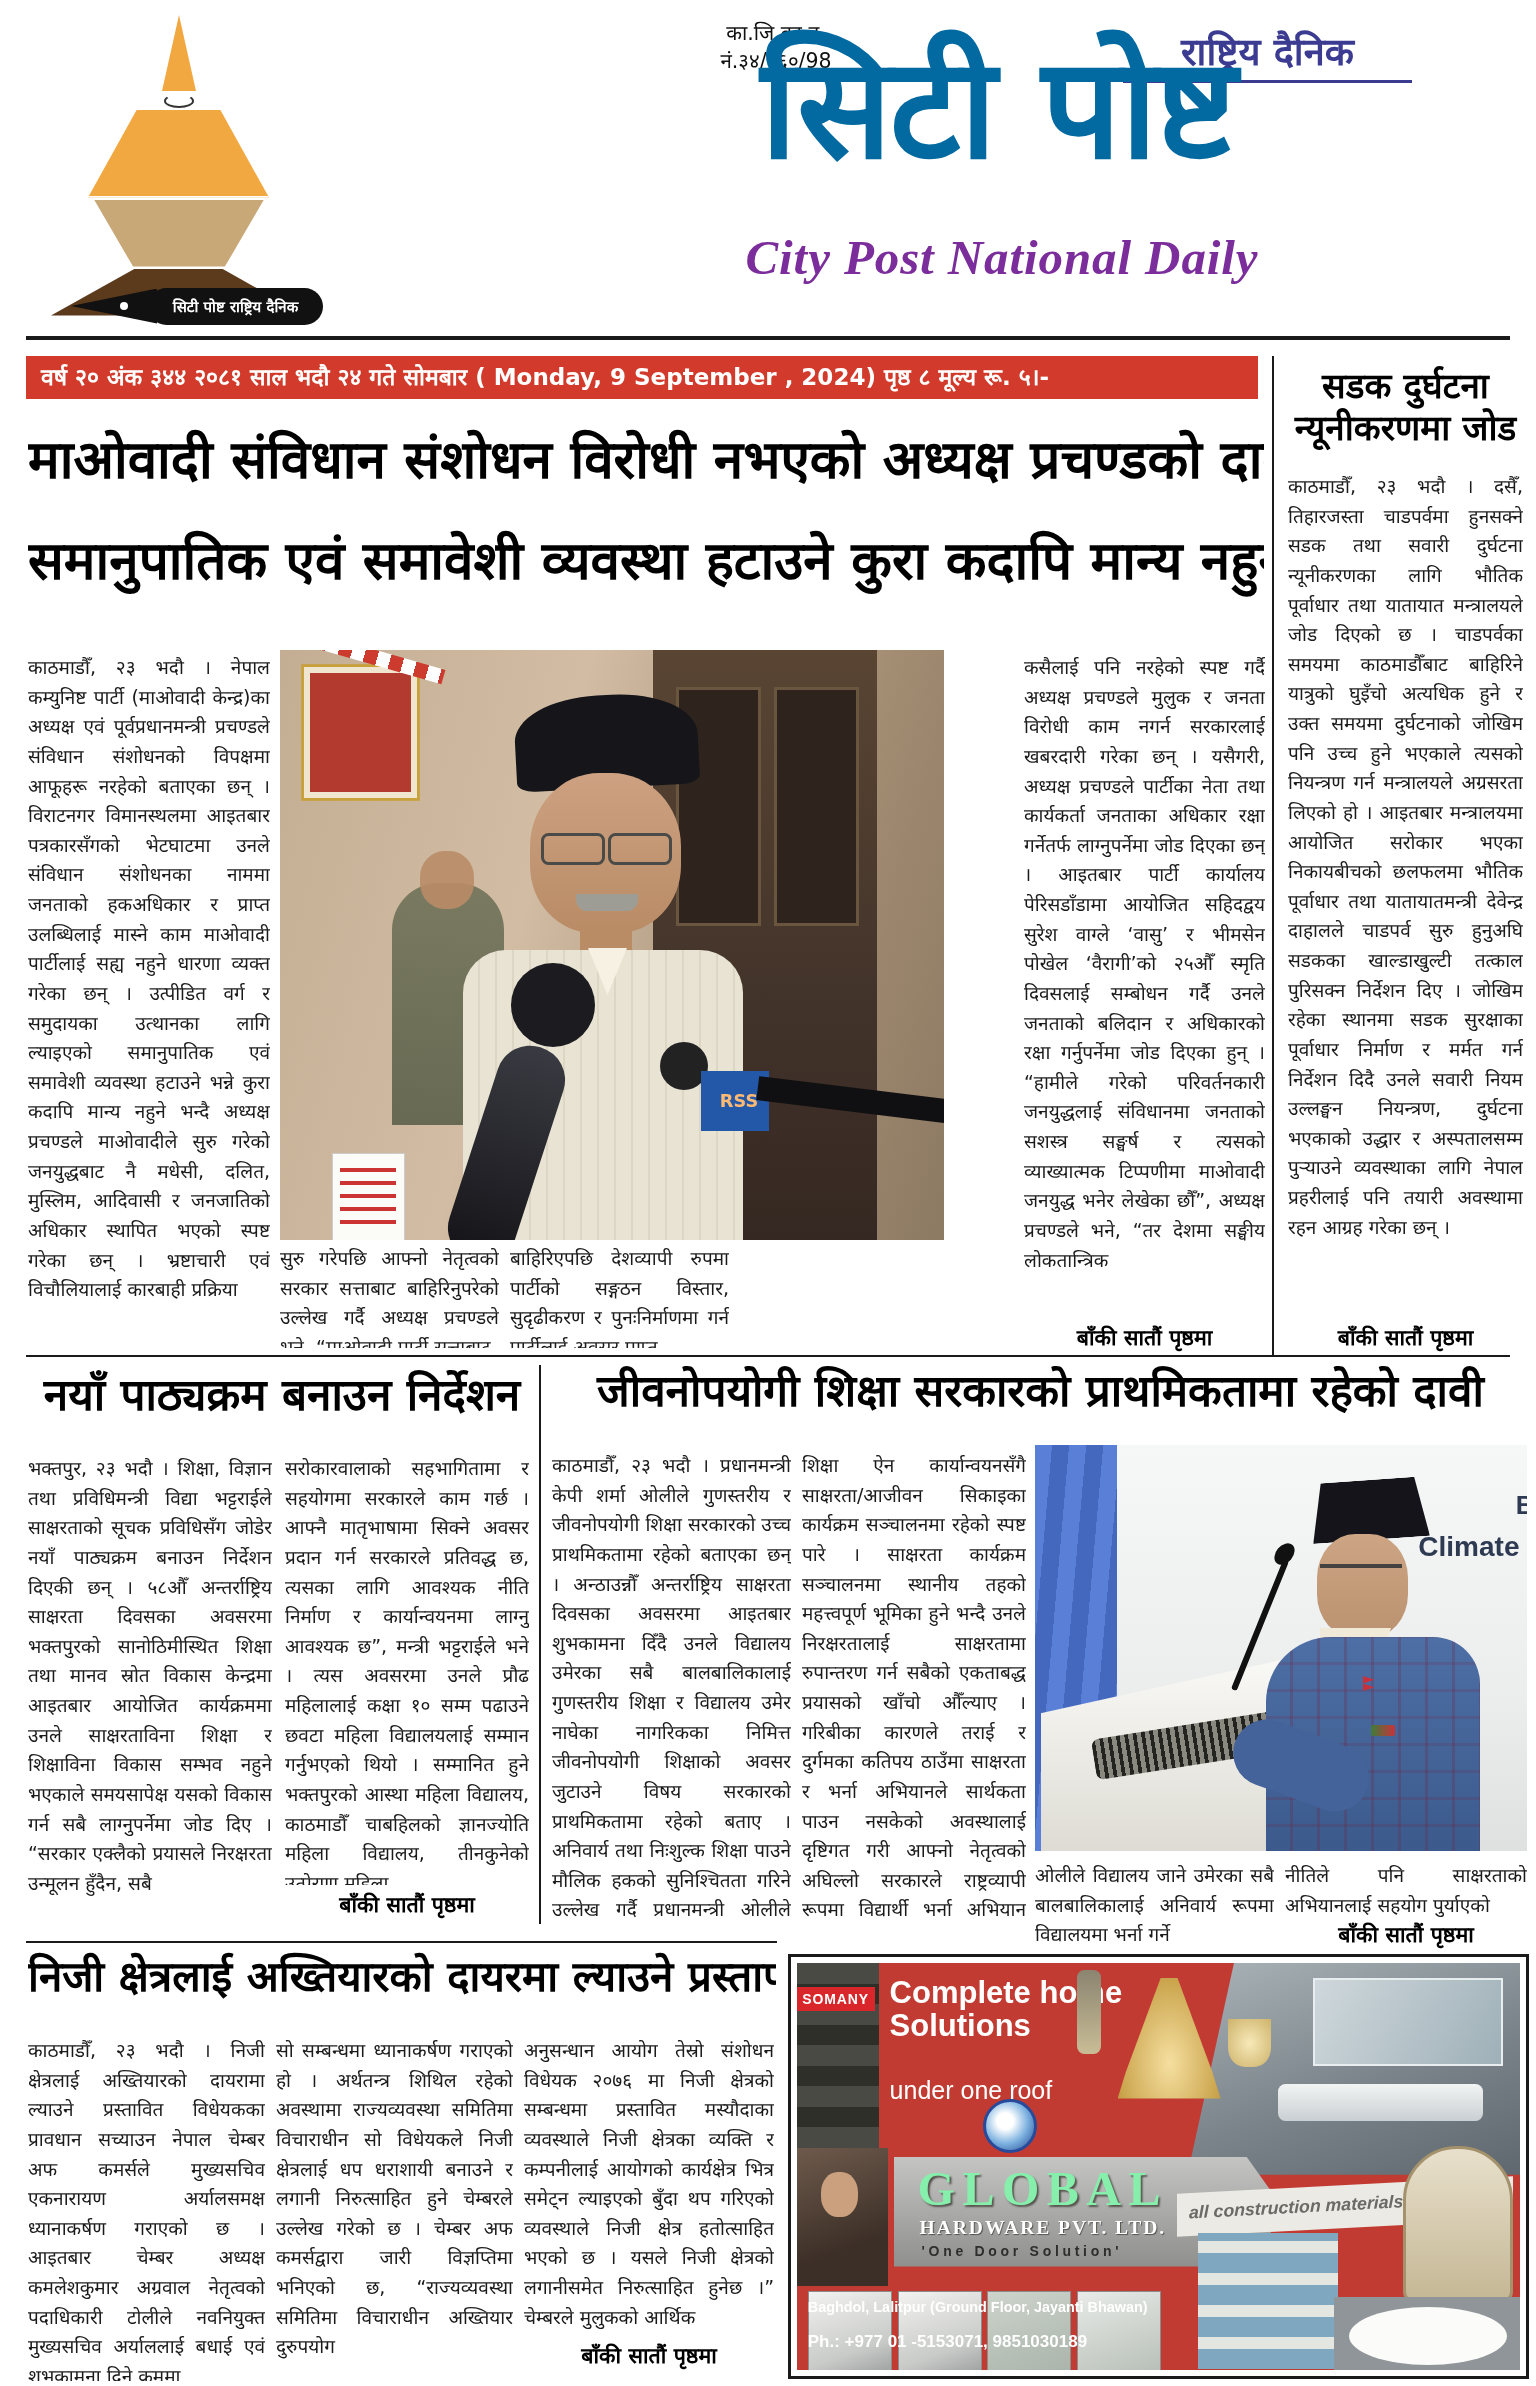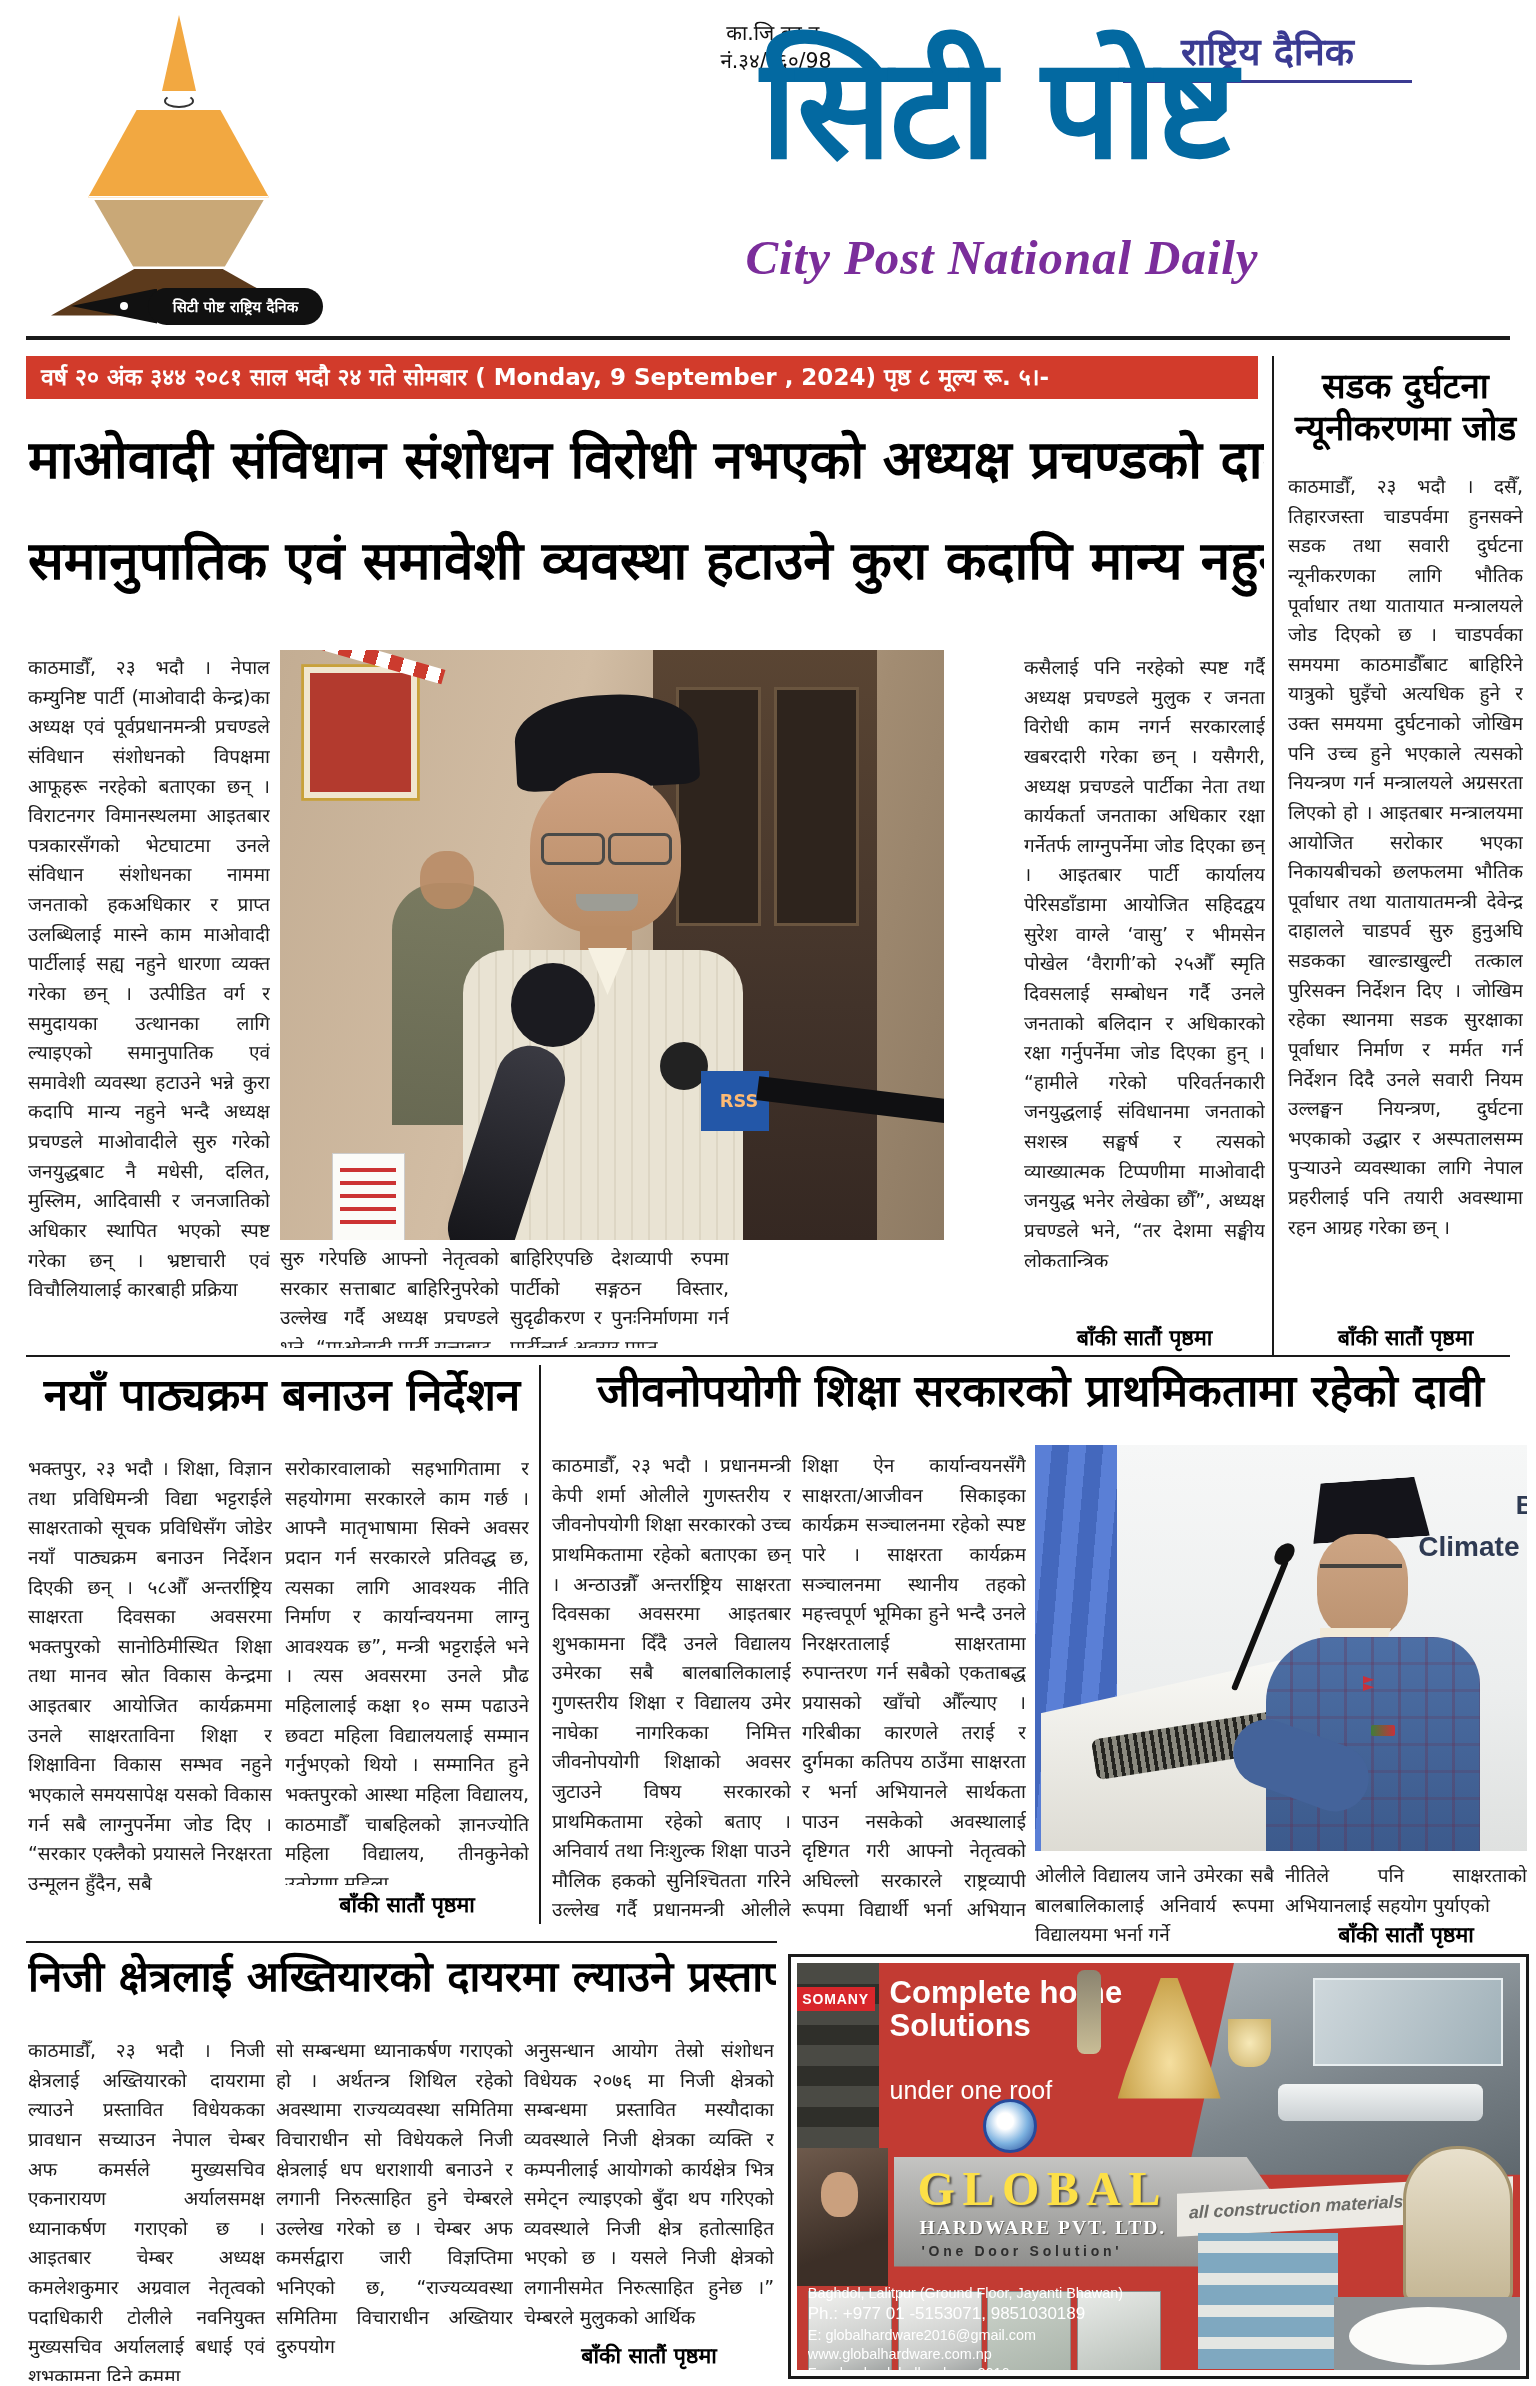--- a/index.html
+++ b/index.html
@@ -34,21 +34,21 @@
   
   #photo1{position:absolute;left:280px;top:650px;width:664px;height:590px;overflow:hidden;
      background:linear-gradient(105deg,#c3ad93 0%,#d2bda4 38%,#a28c72 75%,#8d7a63 100%);}
   
   #photo2{position:absolute;left:1035px;top:1445px;width:492px;height:406px;overflow:hidden;
      background:linear-gradient(180deg,#f6f7f7 0%,#eceeee 60%,#dfe1e0 100%);}
   
   #ad{position:absolute;left:788px;top:1954px;width:741px;height:425px;border:3.7px solid #1a1a1a;background:#fff;box-sizing:border-box;padding:5.6px;}
   #ad-inner{position:relative;width:100%;height:100%;background:#c23b33;overflow:hidden;}
   .ad-thumb{position:absolute;top:228px;width:82px;height:79px;background:linear-gradient(160deg,#f2f2f0,#c9cbc9 70%,#9fa3a2);border:0.9px solid #8b8d8c;}
-  .ad-contact{font-size:14.4px;font-weight:normal;color:#fff;line-height:1.34;white-space:nowrap;}
+  .ad-contact{font-size:14.4px;font-weight:bold;color:#fff;line-height:1.34;white-space:nowrap;margin-top:14px;}
 </style>
 </head>
 <body>
 
 <div id="page">
 
   <div class="abs" style="left:34px;top:5.6px;width:289px;height:326px;">
     <div class="trap" style="left:128px;top:9.3px;width:34px;height:76px;background:#f2a841;clip-path:polygon(50% 0,100% 100%,0 100%);"></div>
     <div class="trap" style="left:130px;top:88px;width:30px;height:14px;border:2.8px solid #333;border-top-color:transparent;border-radius:50%;box-sizing:border-box;"></div>
     <div class="trap" style="left:54px;top:104px;width:181px;height:86px;background:#f2a841;clip-path:polygon(27% 0,73% 0,100% 100%,0 100%);border-bottom:2.8px solid #fff;"></div>
@@ -162,21 +162,21 @@
       <div class="abs" style="right:37px;top:121px;width:205px;height:37px;background:linear-gradient(180deg,#f2f4f4,#c9cfd2);border-radius:7.5px;"></div>
       <div class="abs" style="left:0;top:0;width:82px;height:185px;background:repeating-linear-gradient(0deg,#4a4a44 0 20.5px,#2f2f2a 20.5px 41px);"></div>
       <div class="abs" style="left:0;top:24px;width:78px;height:24px;background:#d8262b;color:#fff;font-size:14px;font-weight:bold;display:flex;align-items:center;justify-content:center;letter-spacing:0.9px;">SOMANY</div>
       <div class="abs" style="left:93px;top:13px;width:233px;color:#fff;font-size:31px;font-weight:bold;line-height:1.08;">Complete home Solutions</div>
       <div class="abs" style="left:93px;top:114px;width:233px;color:#fff;font-size:25px;line-height:1.1;">under one roof</div>
       <div class="abs" style="left:280px;top:7.5px;width:24px;height:84px;background:linear-gradient(180deg,#8b8470,#c9bd96);border-radius:7.5px;"></div>
       <div class="abs" style="left:321px;top:15px;width:103px;height:121px;background:radial-gradient(ellipse at 50% 70%,#f5dfa0,#caa44c 70%,#9c7a2e);clip-path:polygon(42% 0,58% 0,92% 78%,100% 100%,0 100%,8% 78%);"></div>
       <div class="abs" style="left:431px;top:56px;width:43px;height:48px;background:radial-gradient(#f7e9b8,#cdb26a);border-radius:0 0 40% 40%;"></div>
       <div class="abs" style="left:186px;top:136px;width:54px;height:54px;border-radius:50%;background:radial-gradient(circle at 40% 40%,#ffffff 20%,#7db2e0 55%,#1c3f8f);border:3.7px solid #274a9b;box-sizing:border-box;"></div>
       <div class="abs" style="left:97px;top:194px;width:392px;height:110px;background:linear-gradient(180deg,#c4c4c2,#8f8f8d);clip-path:polygon(0 0,90% 0,100% 50%,90% 100%,0 100%);"></div>
-      <div class="abs" style="left:121px;top:198px;width:317px;font-family:'Liberation Serif','DejaVu Serif',serif;font-size:48px;font-weight:bold;color:#fde047;letter-spacing:7.5px;text-shadow:1.9px 1.9px 1.9px #55524c;">GLOBAL</div>
+      <div class="abs" style="left:121px;top:198px;width:317px;font-family:'Liberation Serif','DejaVu Serif',serif;font-size:48px;font-weight:bold;color:#86efac;letter-spacing:7.5px;text-shadow:1.9px 1.9px 1.9px #55524c;">GLOBAL</div>
       <div class="abs" style="left:123px;top:254px;width:317px;font-family:'Liberation Serif','DejaVu Serif',serif;font-size:19.6px;font-weight:bold;color:#fff;letter-spacing:1.9px;text-shadow:0.9px 0.9px 0.9px #55524c;">HARDWARE PVT. LTD.</div>
       <div class="abs" style="left:125px;top:280px;width:298px;font-size:14px;color:#2e2e2e;letter-spacing:3.7px;font-weight:bold;">'One Door Solution'</div>
       <div class="abs" style="left:0;top:185px;width:91px;height:138px;background:linear-gradient(160deg,#6e5a4c,#3c2f27 70%);"></div>
       <div class="abs" style="left:24px;top:209px;width:37px;height:45px;background:#caa07e;border-radius:45%;"></div>
       <div class="ad-thumb" style="left:11.2px;top:328px;"></div>
       <div class="ad-thumb" style="left:101px;top:328px;"></div>
       <div class="ad-thumb" style="left:190px;top:328px;background:linear-gradient(160deg,#cdd4cc,#aab4aa);"></div>
       <div class="ad-thumb" style="left:280px;top:328px;background:linear-gradient(160deg,#e8ebe8,#b8bfb8);"></div>
       <div class="abs" style="left:380px;top:222px;width:336px;height:43px;background:#eceae4;transform:skewY(-3deg);"></div>
       <div class="abs" style="left:392px;top:231px;width:322px;font-size:17.7px;font-style:italic;font-weight:bold;color:#6a6a66;transform:skewY(-3deg);white-space:nowrap;overflow:hidden;">all construction materials in one ..</div>

